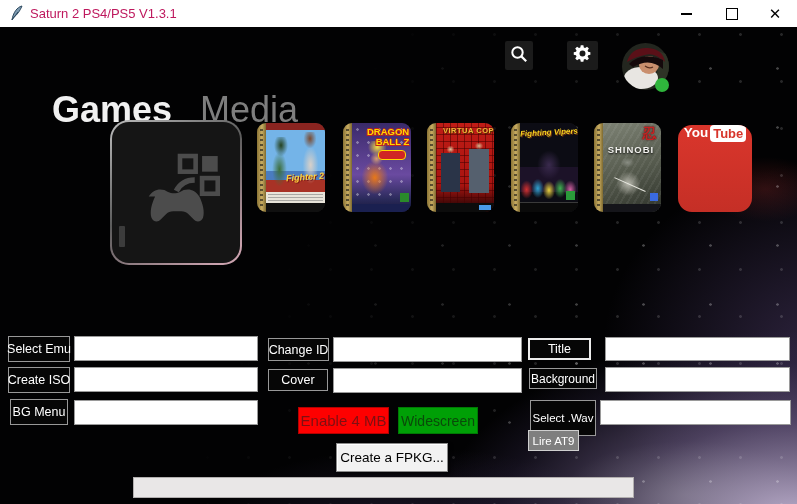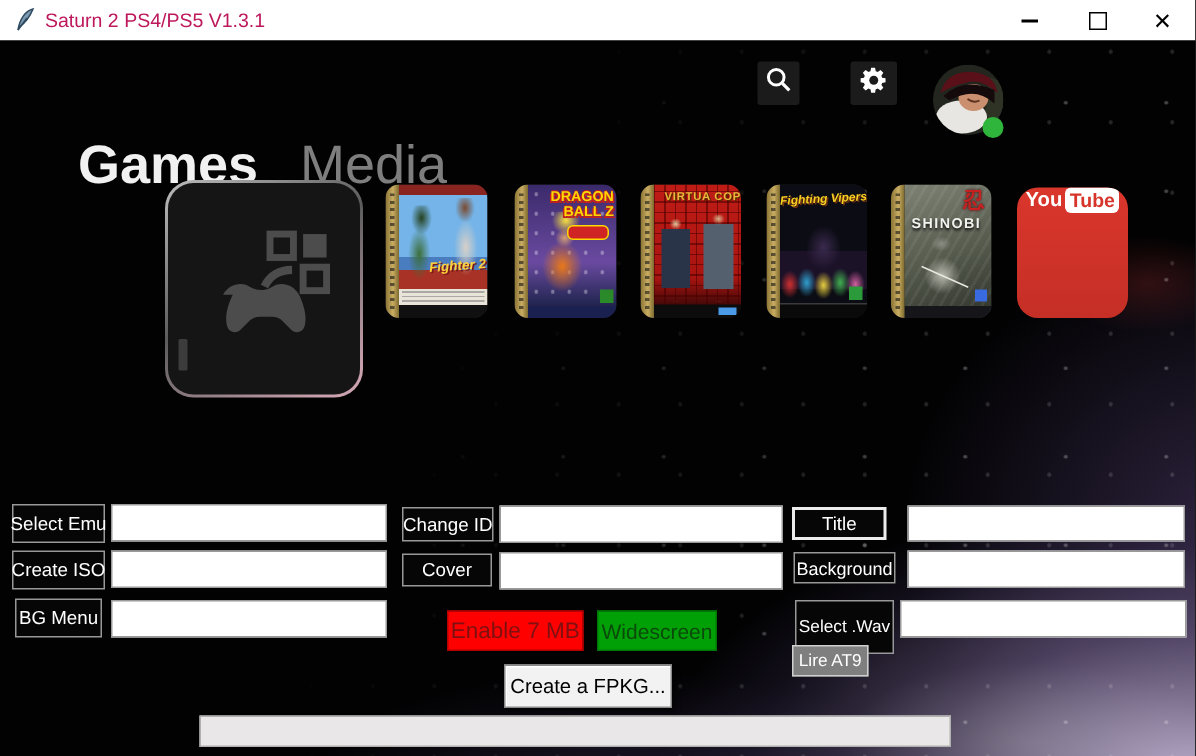--- a/index.html
+++ b/index.html
@@ -317,21 +317,21 @@
     <input class="txt i-selectemu" value="" style="">
     <div class="lbl-btn b-saturniso">Create ISO</div>
     <input class="txt i-saturniso" value="" style="">
     <div class="lbl-btn b-bgmenu">BG Menu</div>
     <input class="txt i-bgmenu" value="" style="">
 
     <div class="lbl-btn b-changeid">Change ID</div>
     <input class="txt i-changeid" value="" style="">
     <div class="lbl-btn b-cover">Cover</div>
     <input class="txt i-cover" value="" style="">
-    <div class="b-enable4mb">Enable 7 MB</div>
+    <div class="b-enable4mb">Enable 4 MB</div>
     <div class="b-widescreen">Widescreen</div>
     <div class="b-createfpkg">Create a FPKG...</div>
 
     <div class="lbl-btn b-title">Title</div>
     <input class="txt i-title" value="" style="">
     <div class="lbl-btn b-background">Background</div>
     <input class="txt i-background" value="" style="">
     <div class="lbl-btn b-selectwav">Select .Wav</div>
     <input class="txt i-selectwav" value="" style="">
     <div class="b-lireat9">Lire AT9</div>

